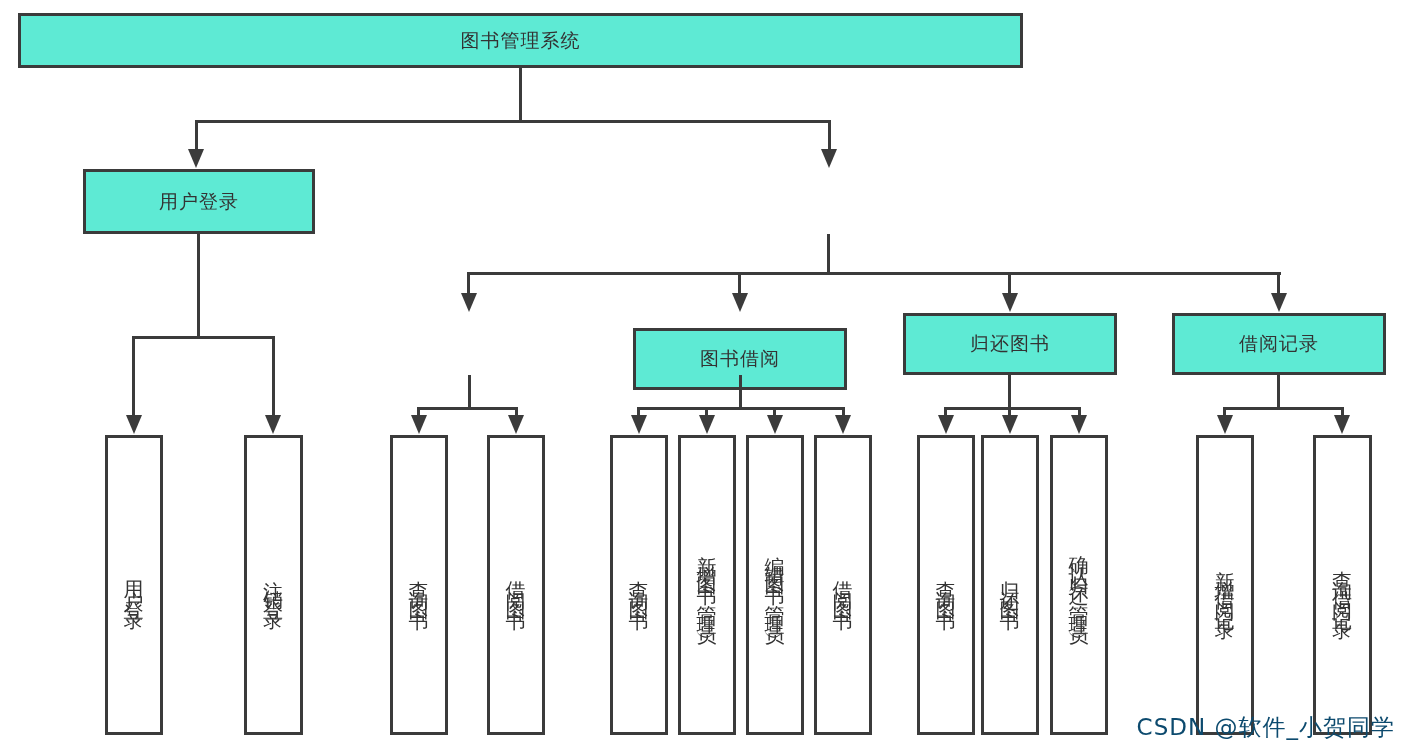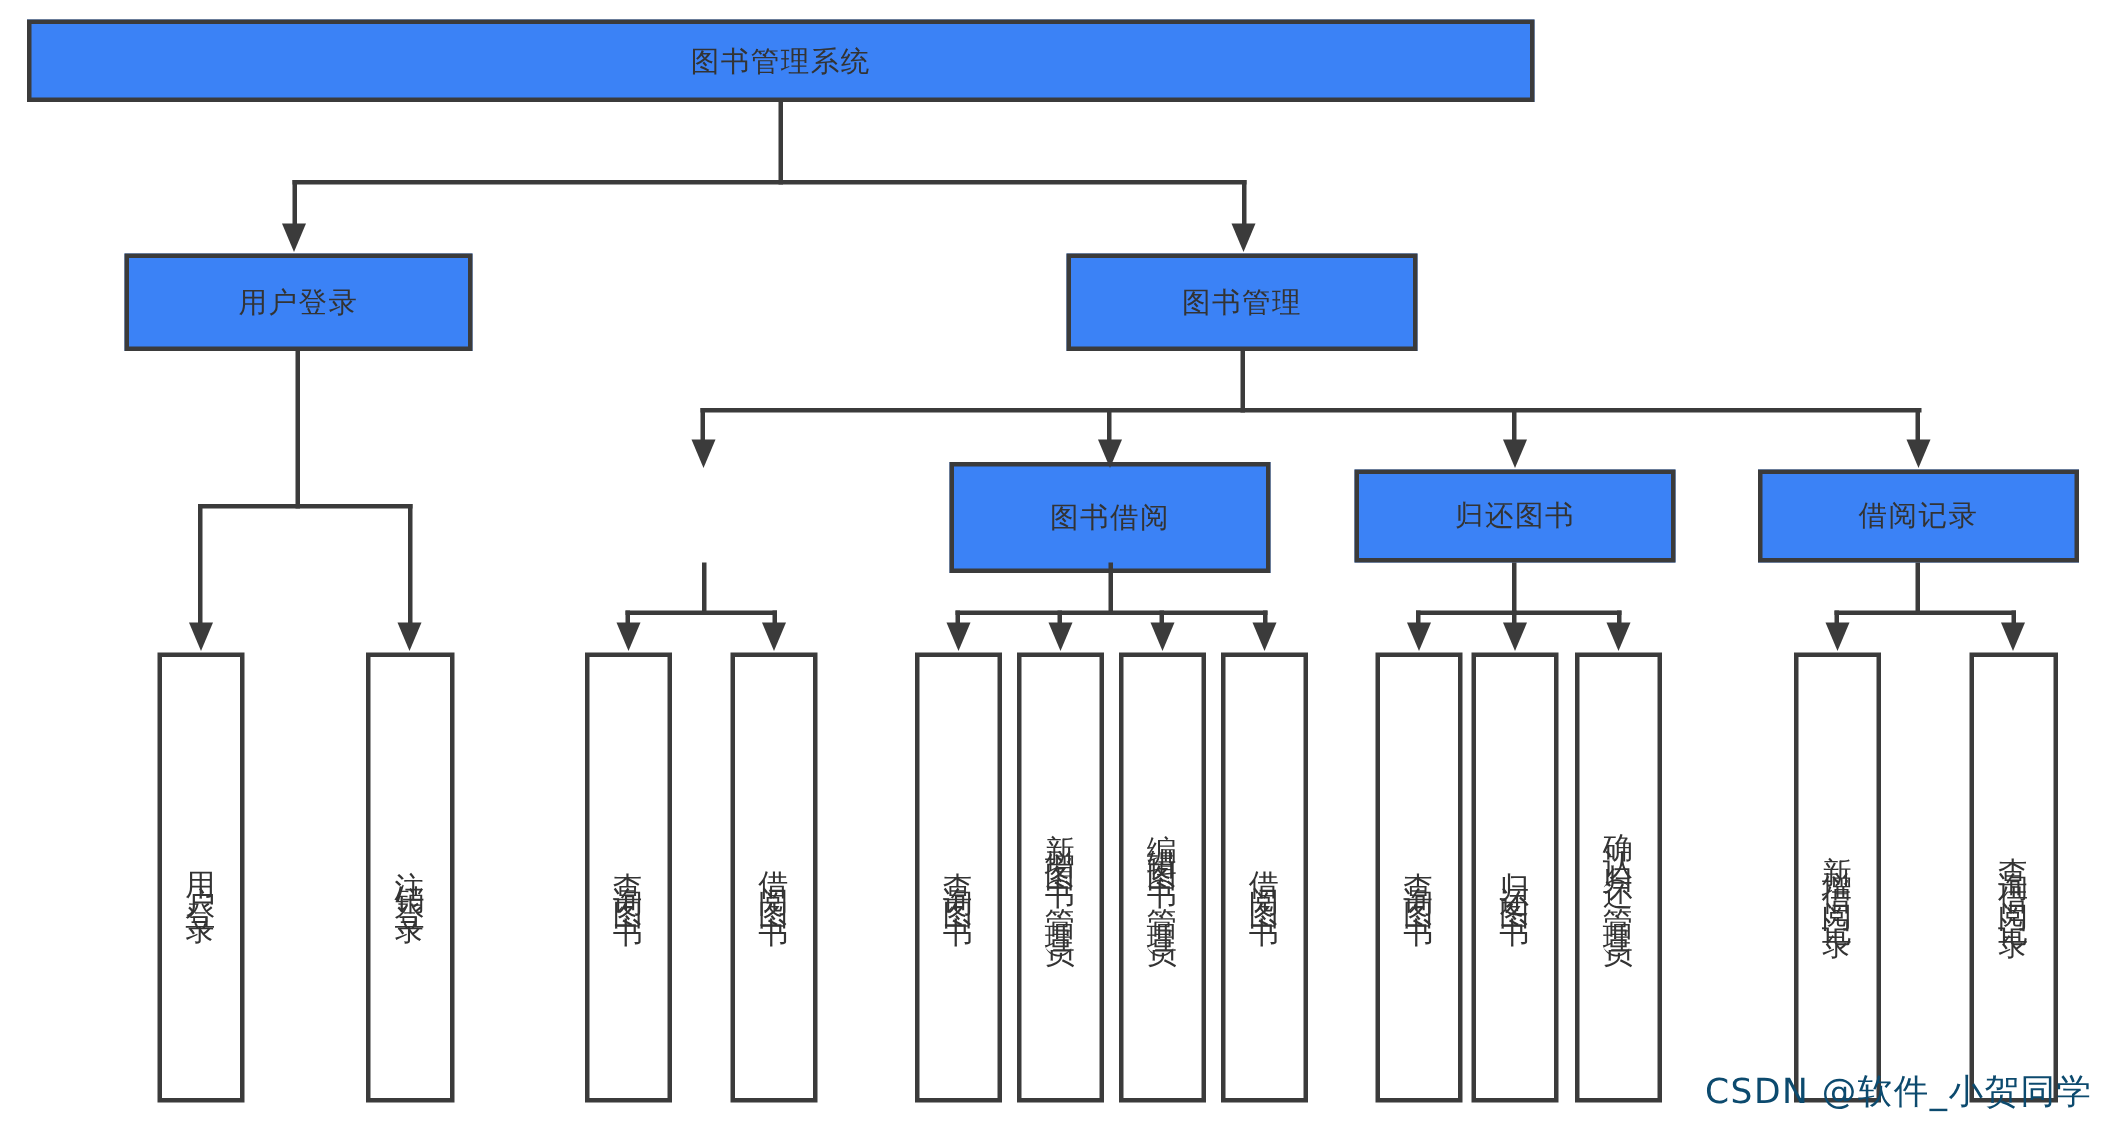--- a/index.html
+++ b/index.html
@@ -7,21 +7,21 @@
     position:relative;
     width:1405px;height:747px;
     background:#ffffff;
     font-family:"DejaVu Sans","Liberation Sans",sans-serif;
     overflow:hidden;
   }
   
   .node{
     position:absolute;
     border:3px solid #3b3b3b;
-    background:#3b82f6;
+    background:#5eead4;
     display:flex;align-items:center;justify-content:center;
     box-sizing:border-box;
   }
   .node .lbl{
     color:#333333;
     font-size:19px;
     letter-spacing:1px;
     white-space:nowrap;
   }
   .leaf{
@@ -64,25 +64,22 @@
 
 <div class="canvas">
 
   <div class="node" style="left:18px;top:13px;width:1005px;height:55px">
     <span class="lbl">图书管理系统</span>
   </div>
 
   <div class="node" style="left:83px;top:169px;width:232px;height:65px">
     <span class="lbl">用户登录</span>
   </div>
-  <div class="node" style="left:711px;top:169px;width:234px;height:65px">
-    <span class="lbl">图书管理</span>
-  </div>
 
-  <div class="node" style="left:633px;top:308px;width:214px;height:74px">
+  <div class="node" style="left:633px;top:328px;width:214px;height:62px">
     <span class="lbl">图书借阅</span>
   </div>
   <div class="node" style="left:903px;top:313px;width:214px;height:62px">
     <span class="lbl">归还图书</span>
   </div>
   <div class="node" style="left:1172px;top:313px;width:214px;height:62px">
     <span class="lbl">借阅记录</span>
   </div>
 
   <div class="leaf" style="left:105px">

